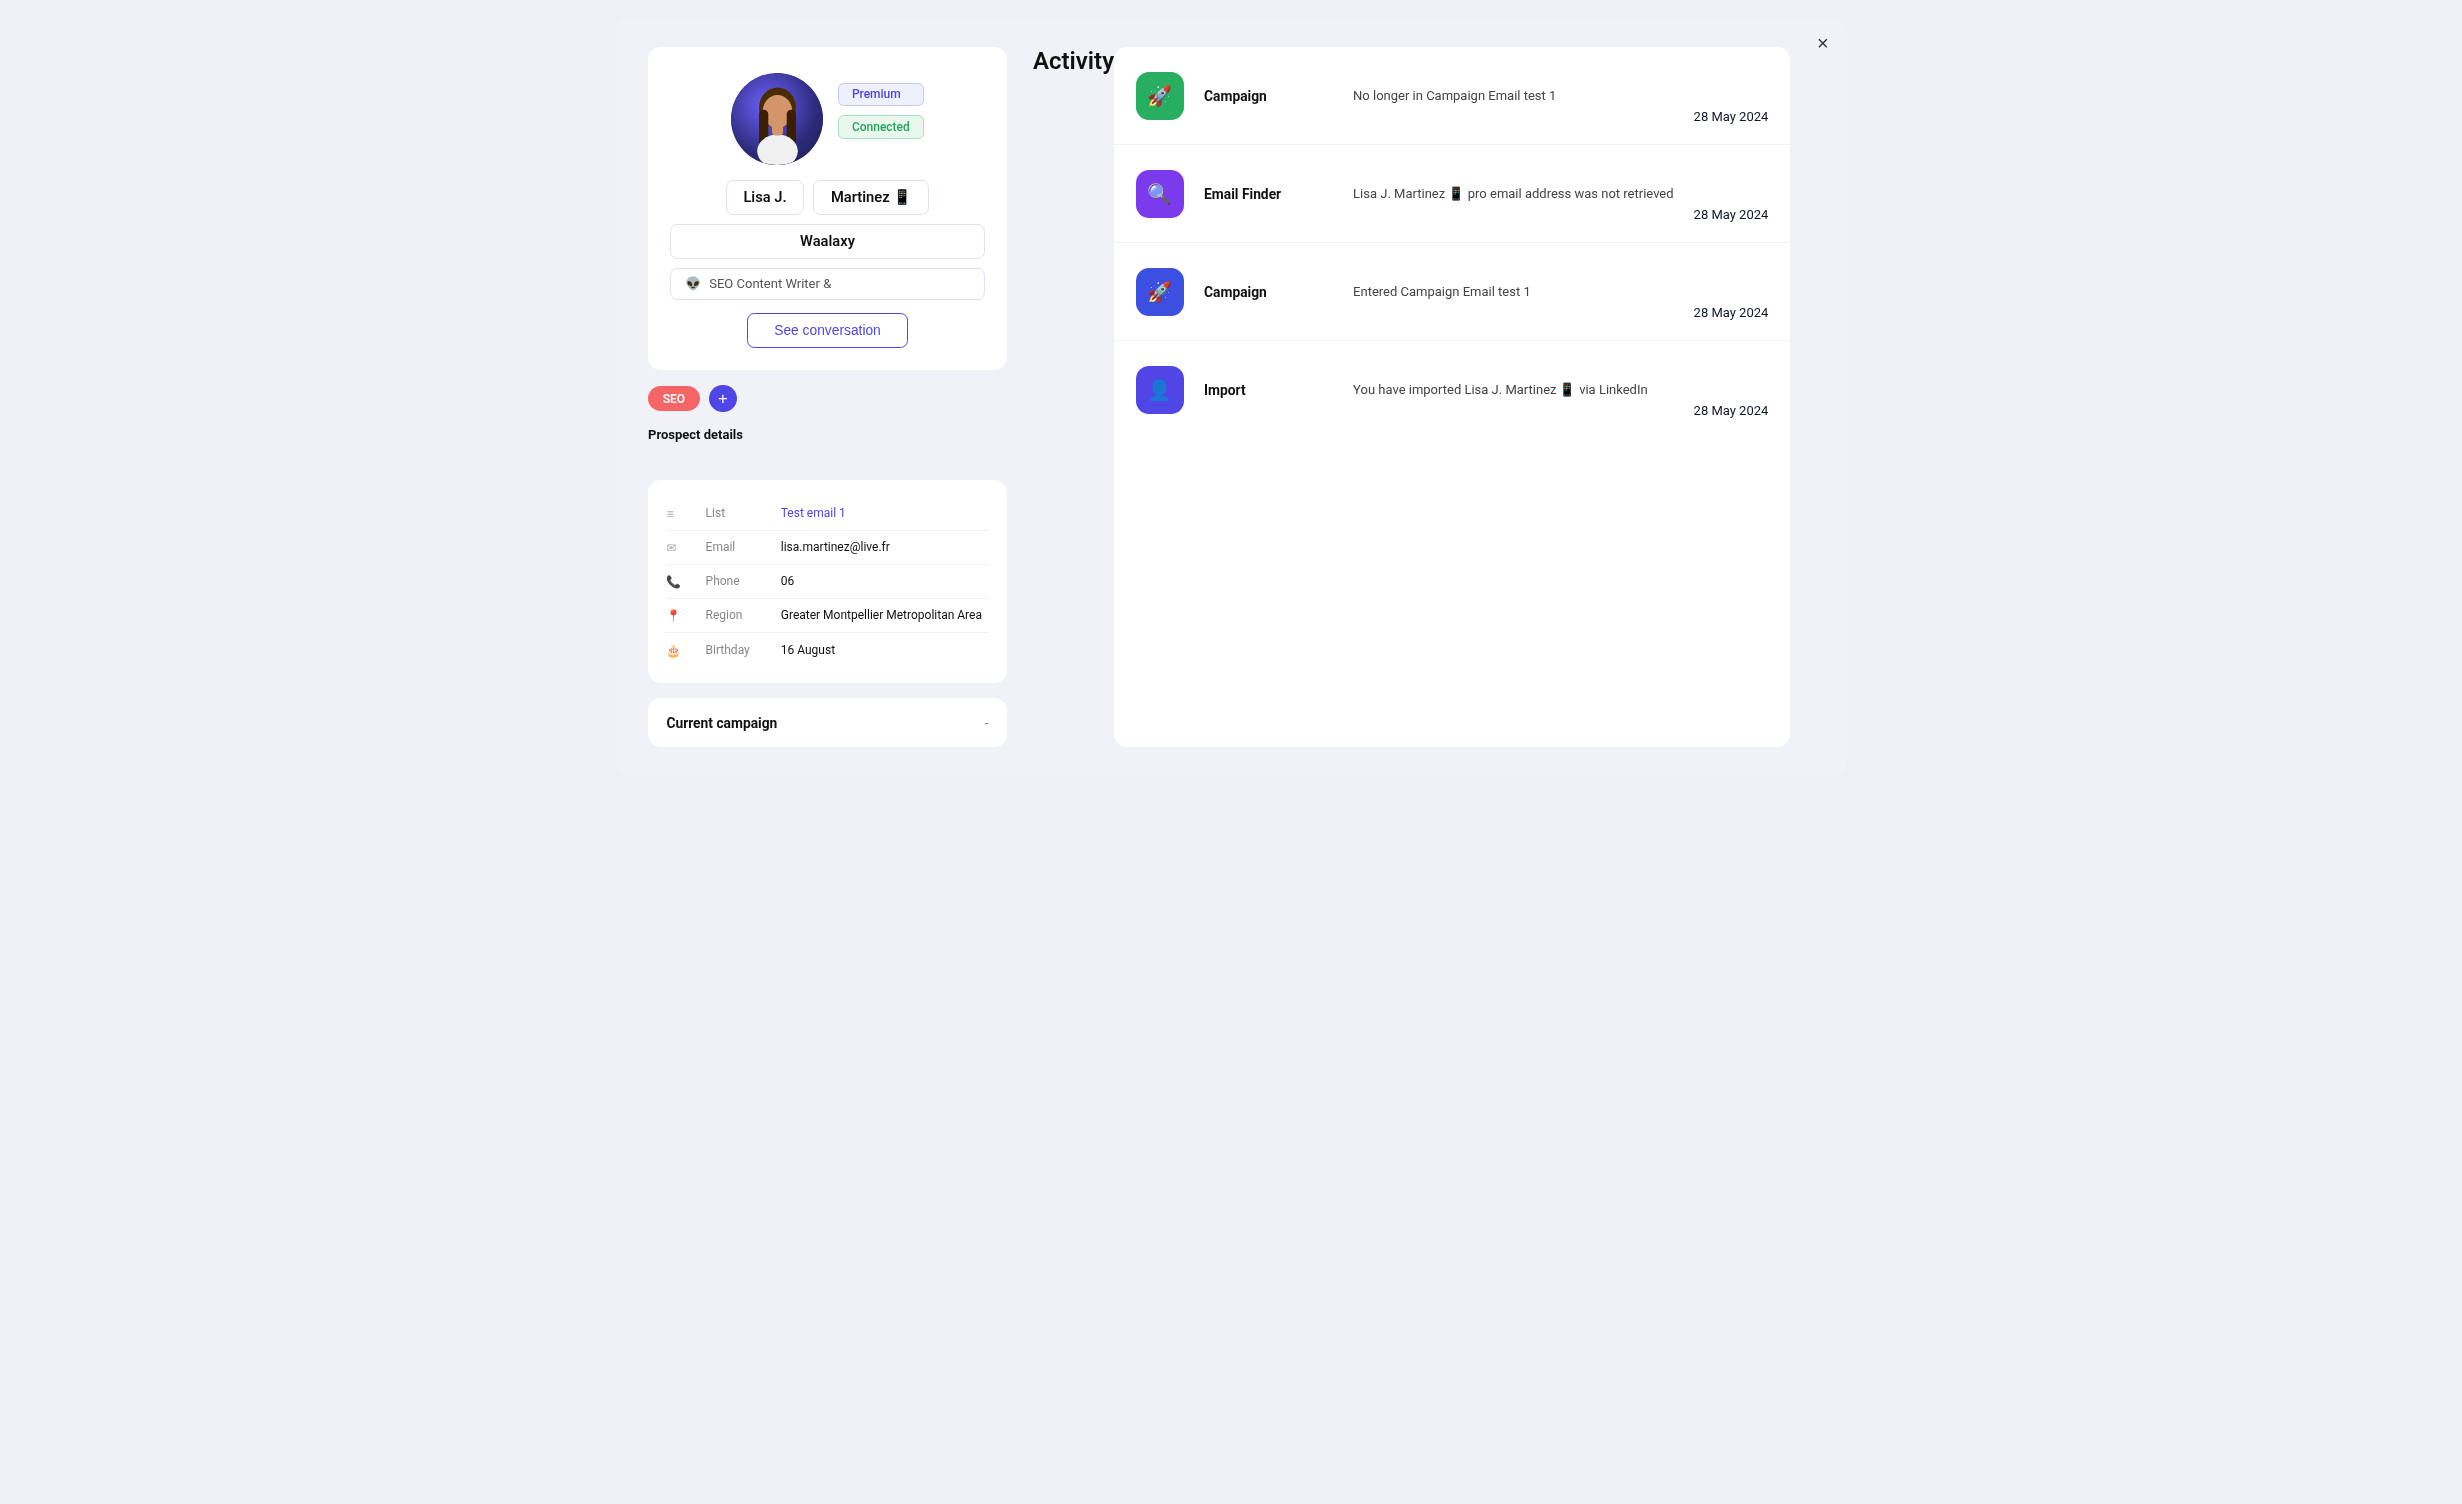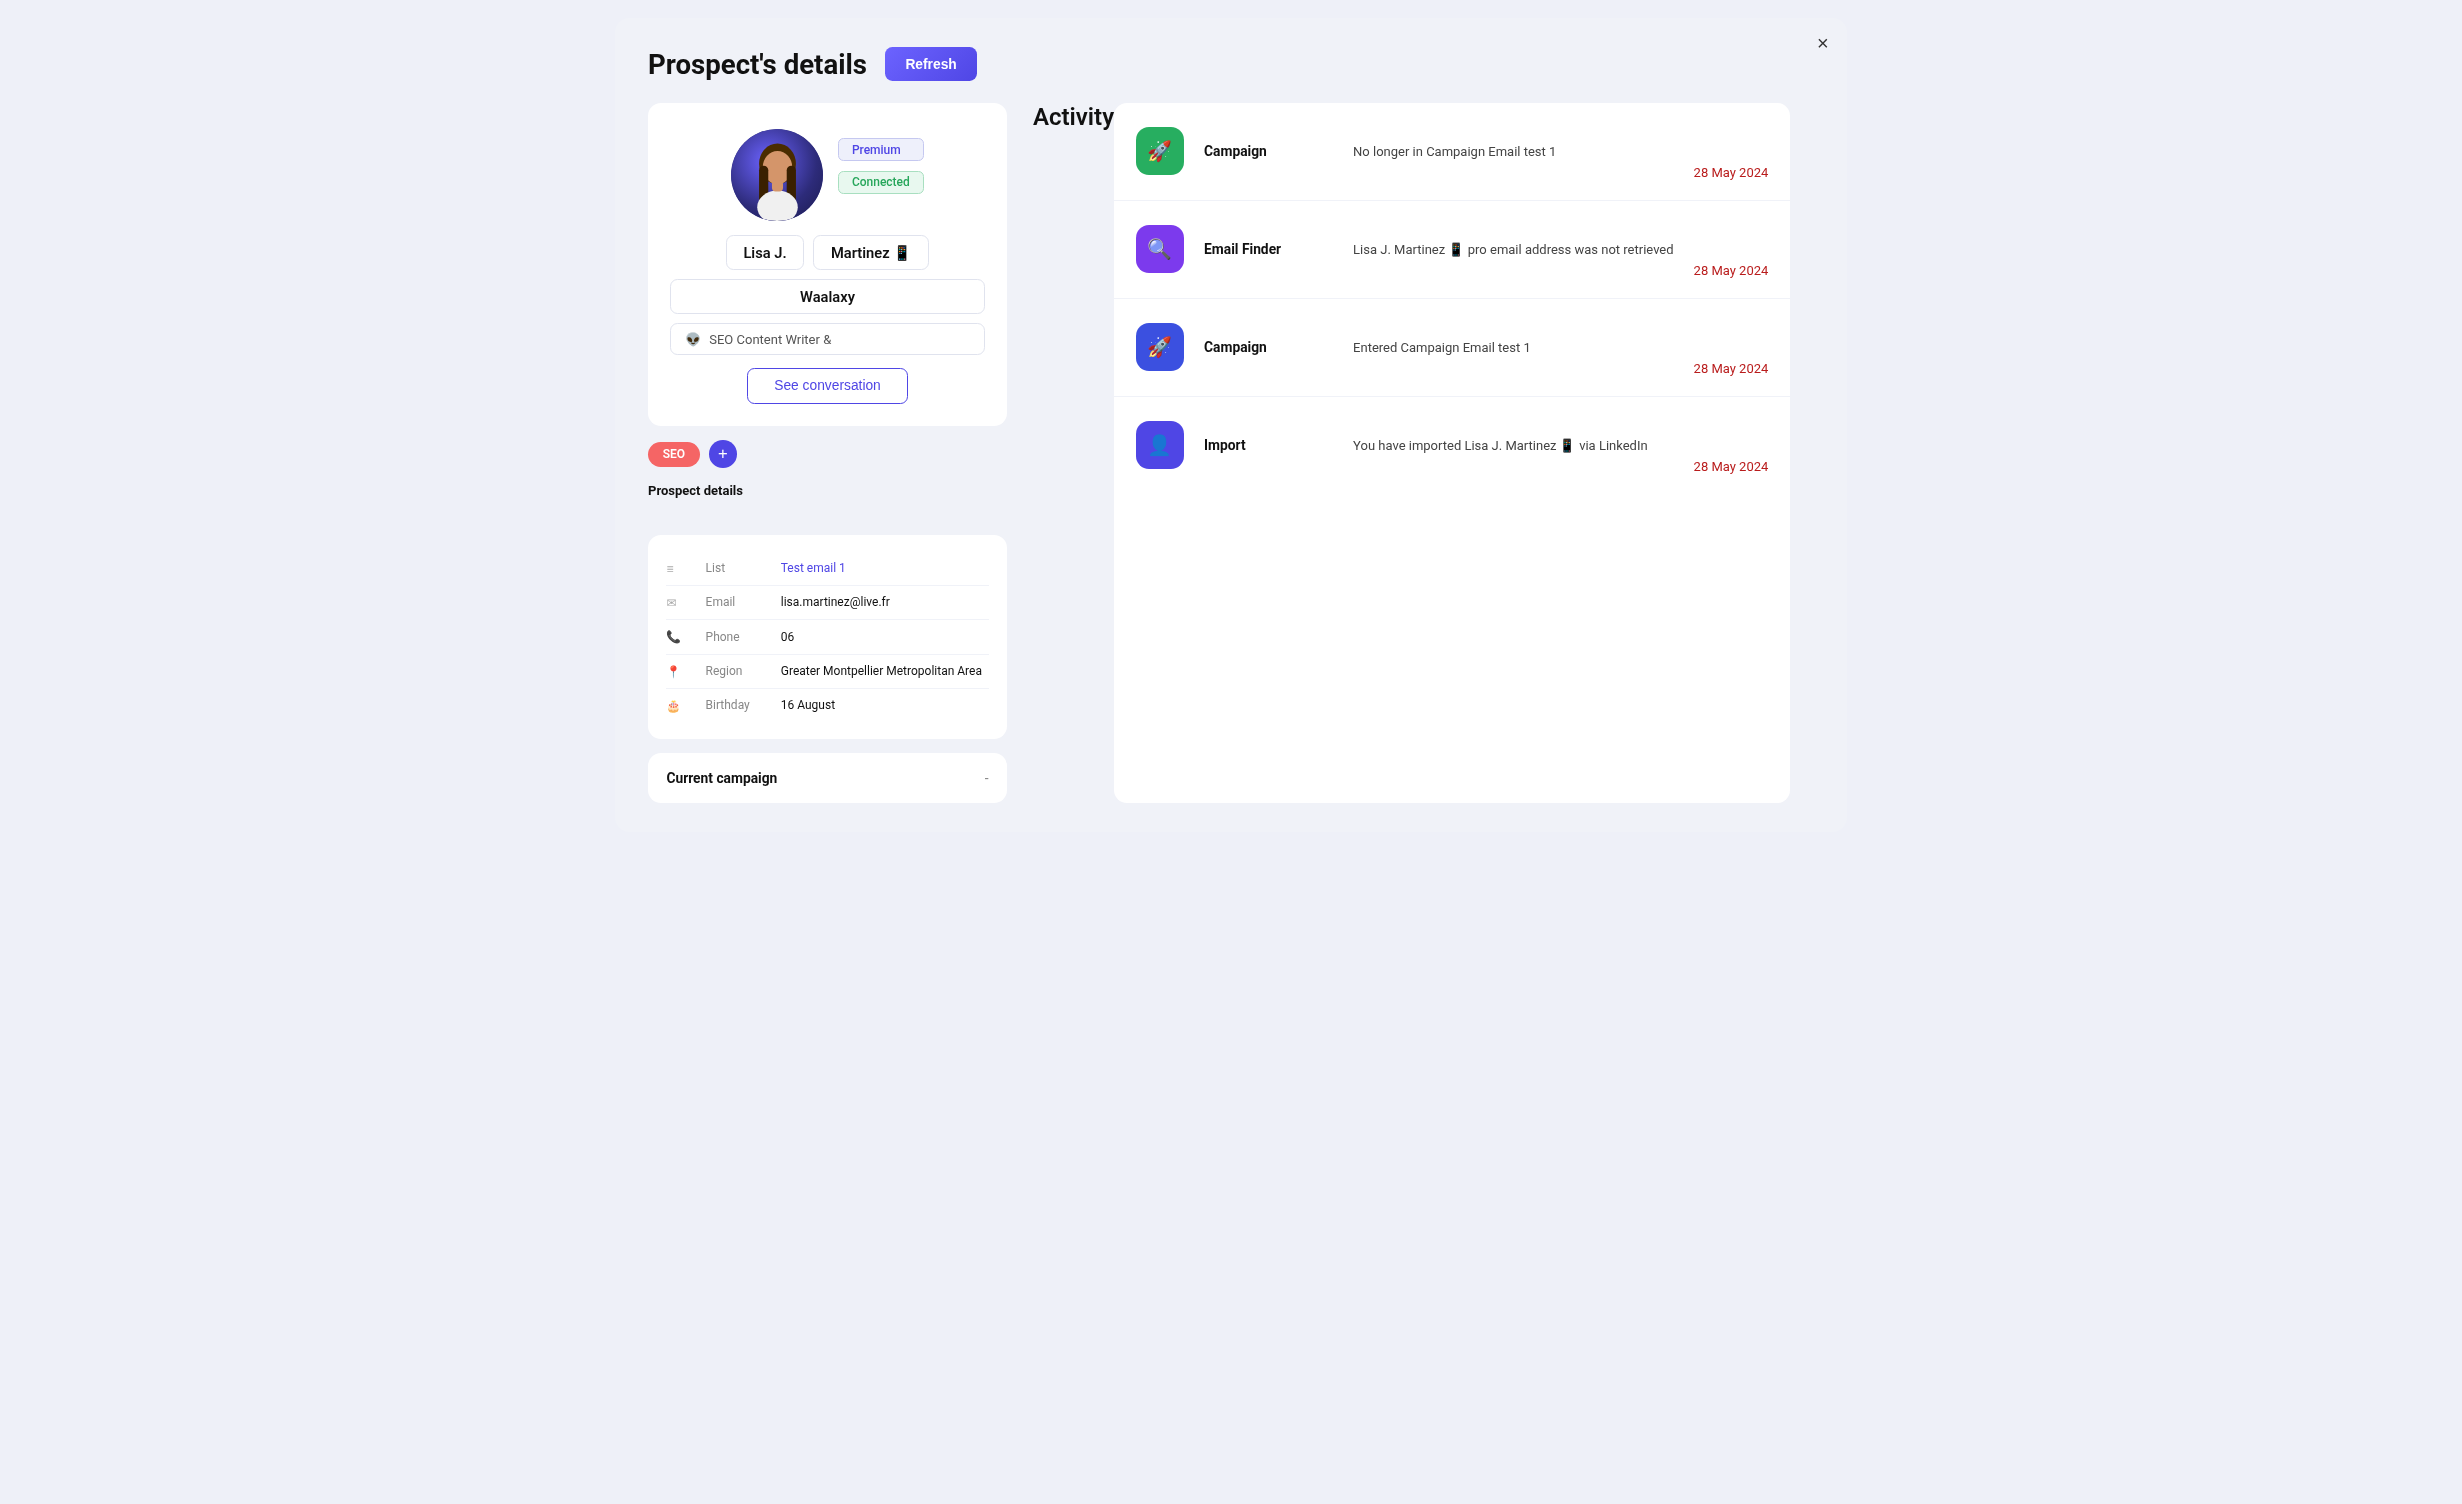--- a/index.html
+++ b/index.html
@@ -321,35 +321,31 @@
       flex-shrink: 0;
     }
     .activity-desc {
       flex: 1;
       font-size: 13px;
       color: #444;
       line-height: 1.5;
     }
     .activity-date {
       font-size: 13px;
-      color: #b91c1c;
+      color: #0f172a;
       flex-shrink: 0;
       margin-top: 42px;
     }
   </style>
 </head>
 <body>
 
 <div class="modal">
   <button class="modal-close">×</button>
 
-  <div class="header-row">
-    <h1 class="page-title">Prospect's details</h1>
-    <button class="refresh-btn">Refresh</button>
-  </div>
 
   <div class="content-area">
 
     <div class="left-panel">
 
       <div class="profile-card">
         <div class="profile-top">
           <div class="avatar-wrap">
             <div class="avatar-img">
               <svg class="avatar-silhouette" viewBox="0 0 68 90" xmlns="http://www.w3.org/2000/svg">

